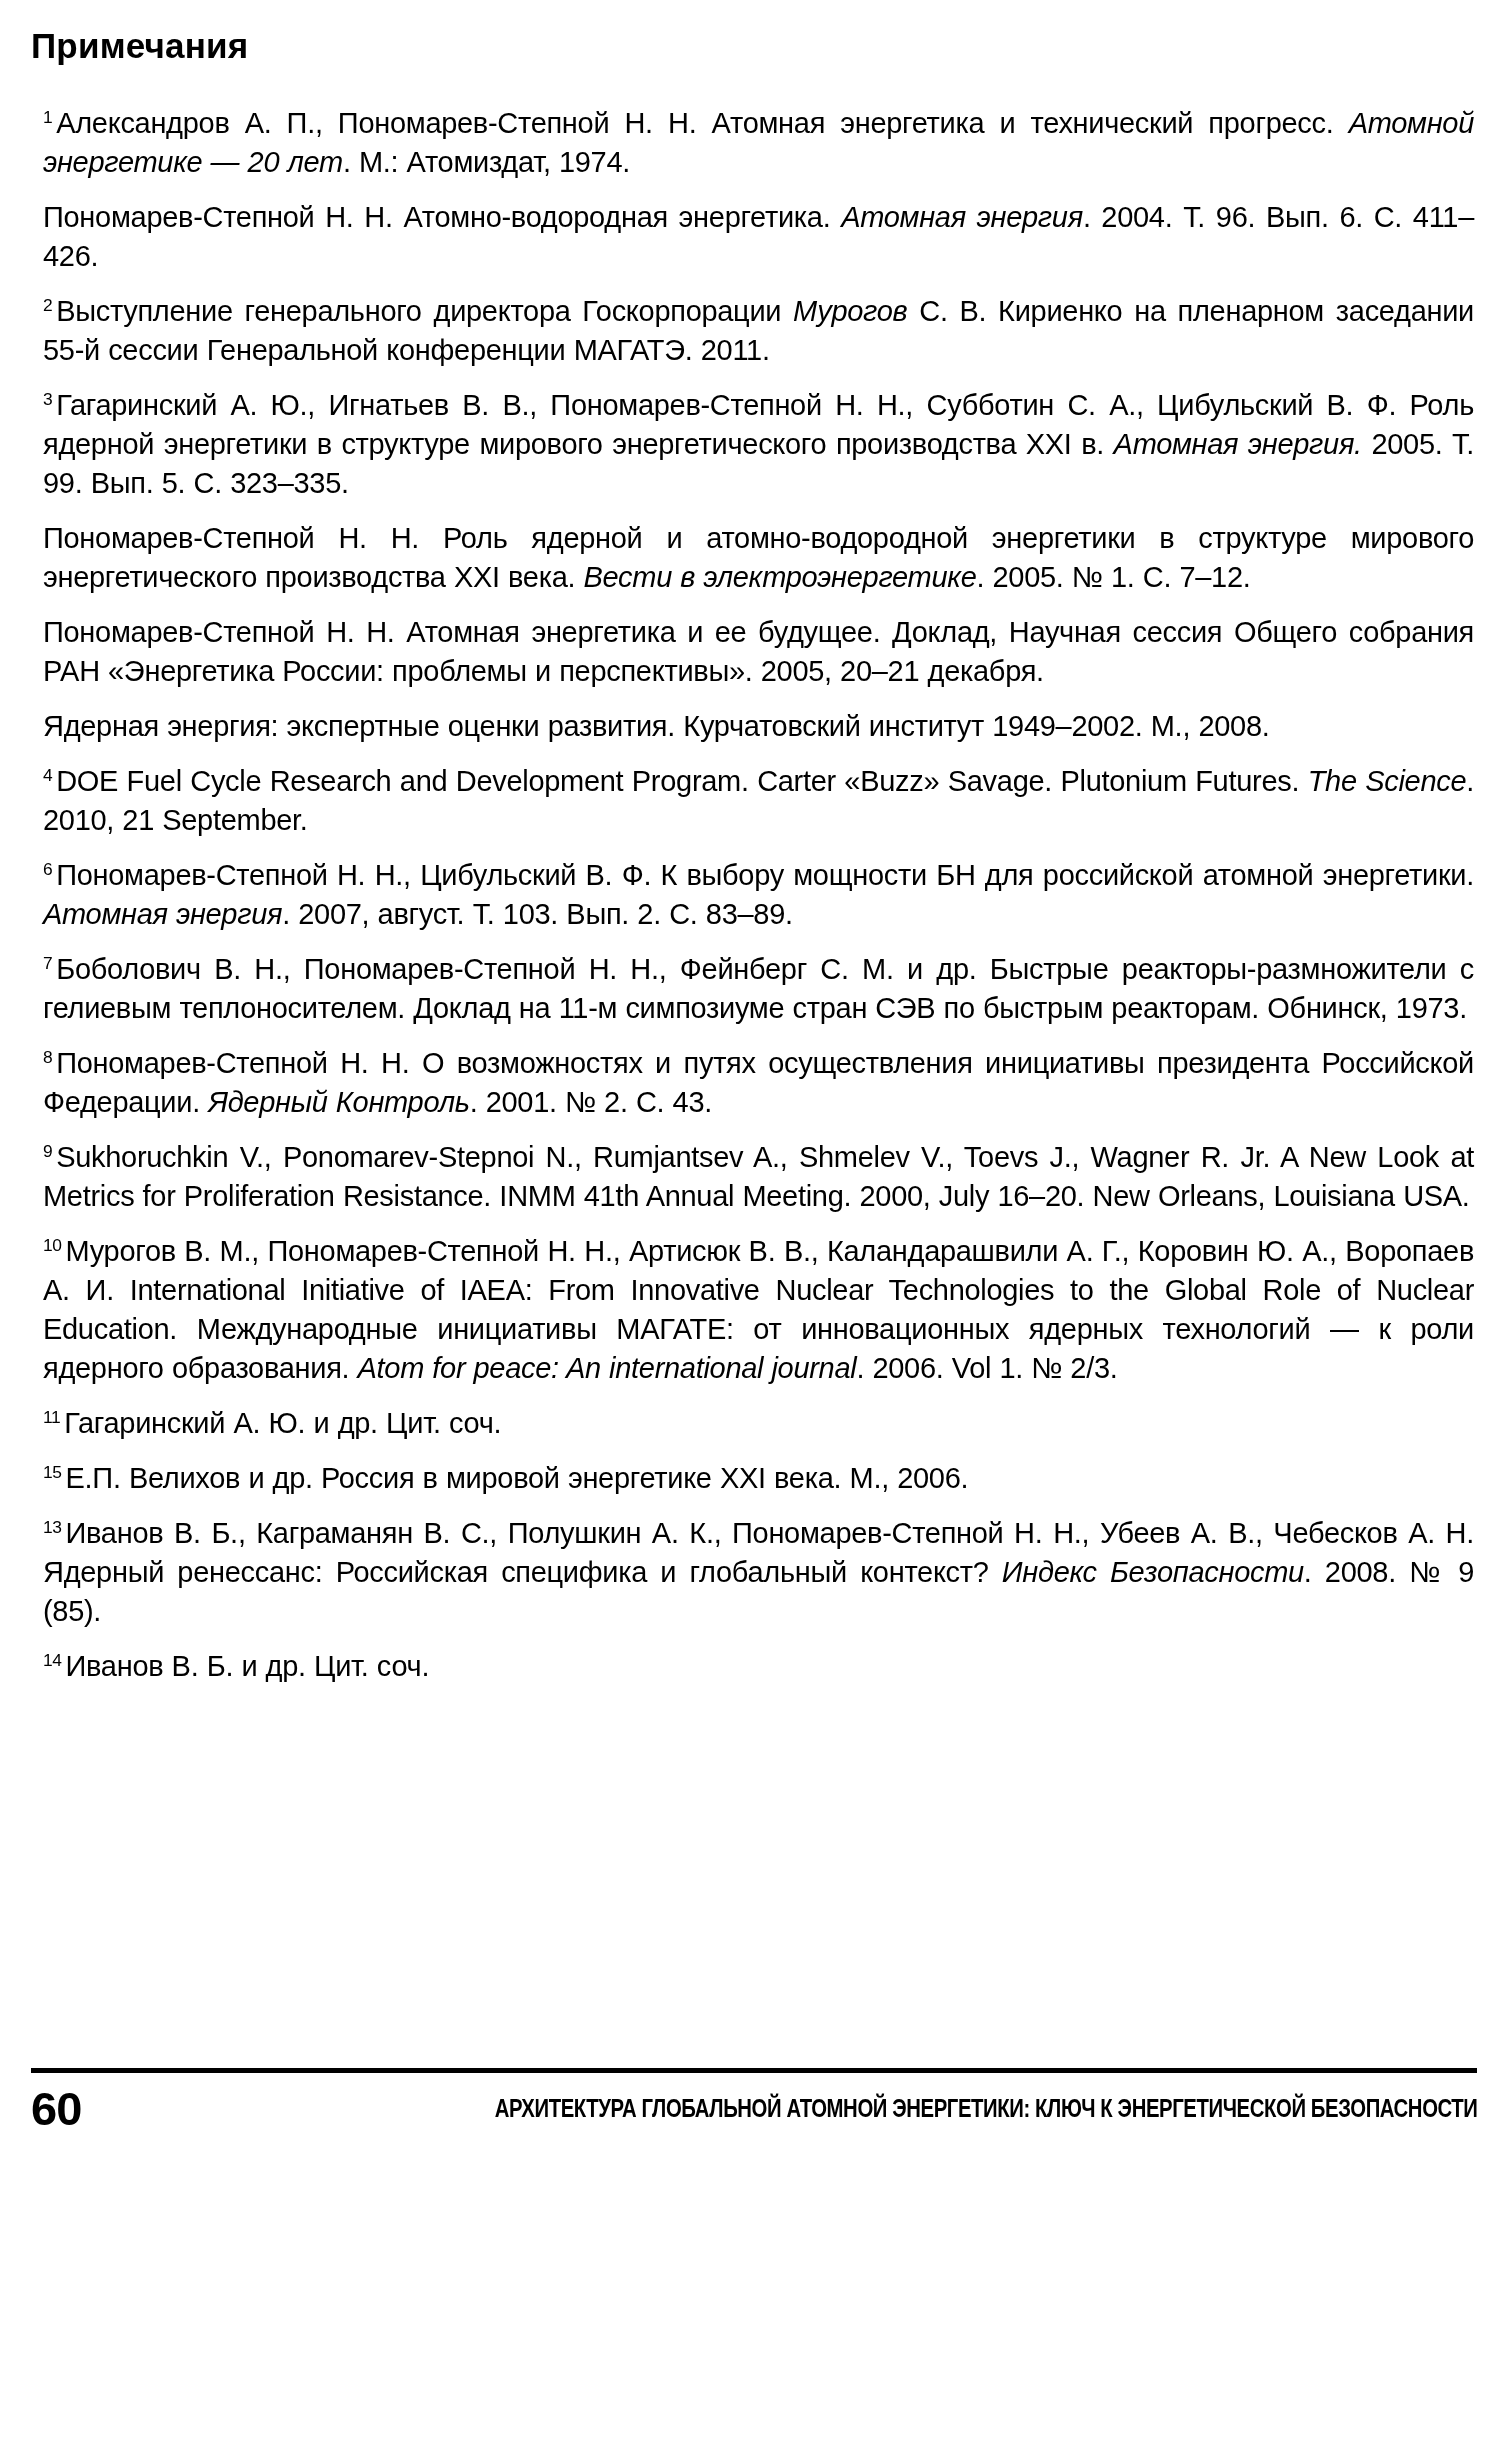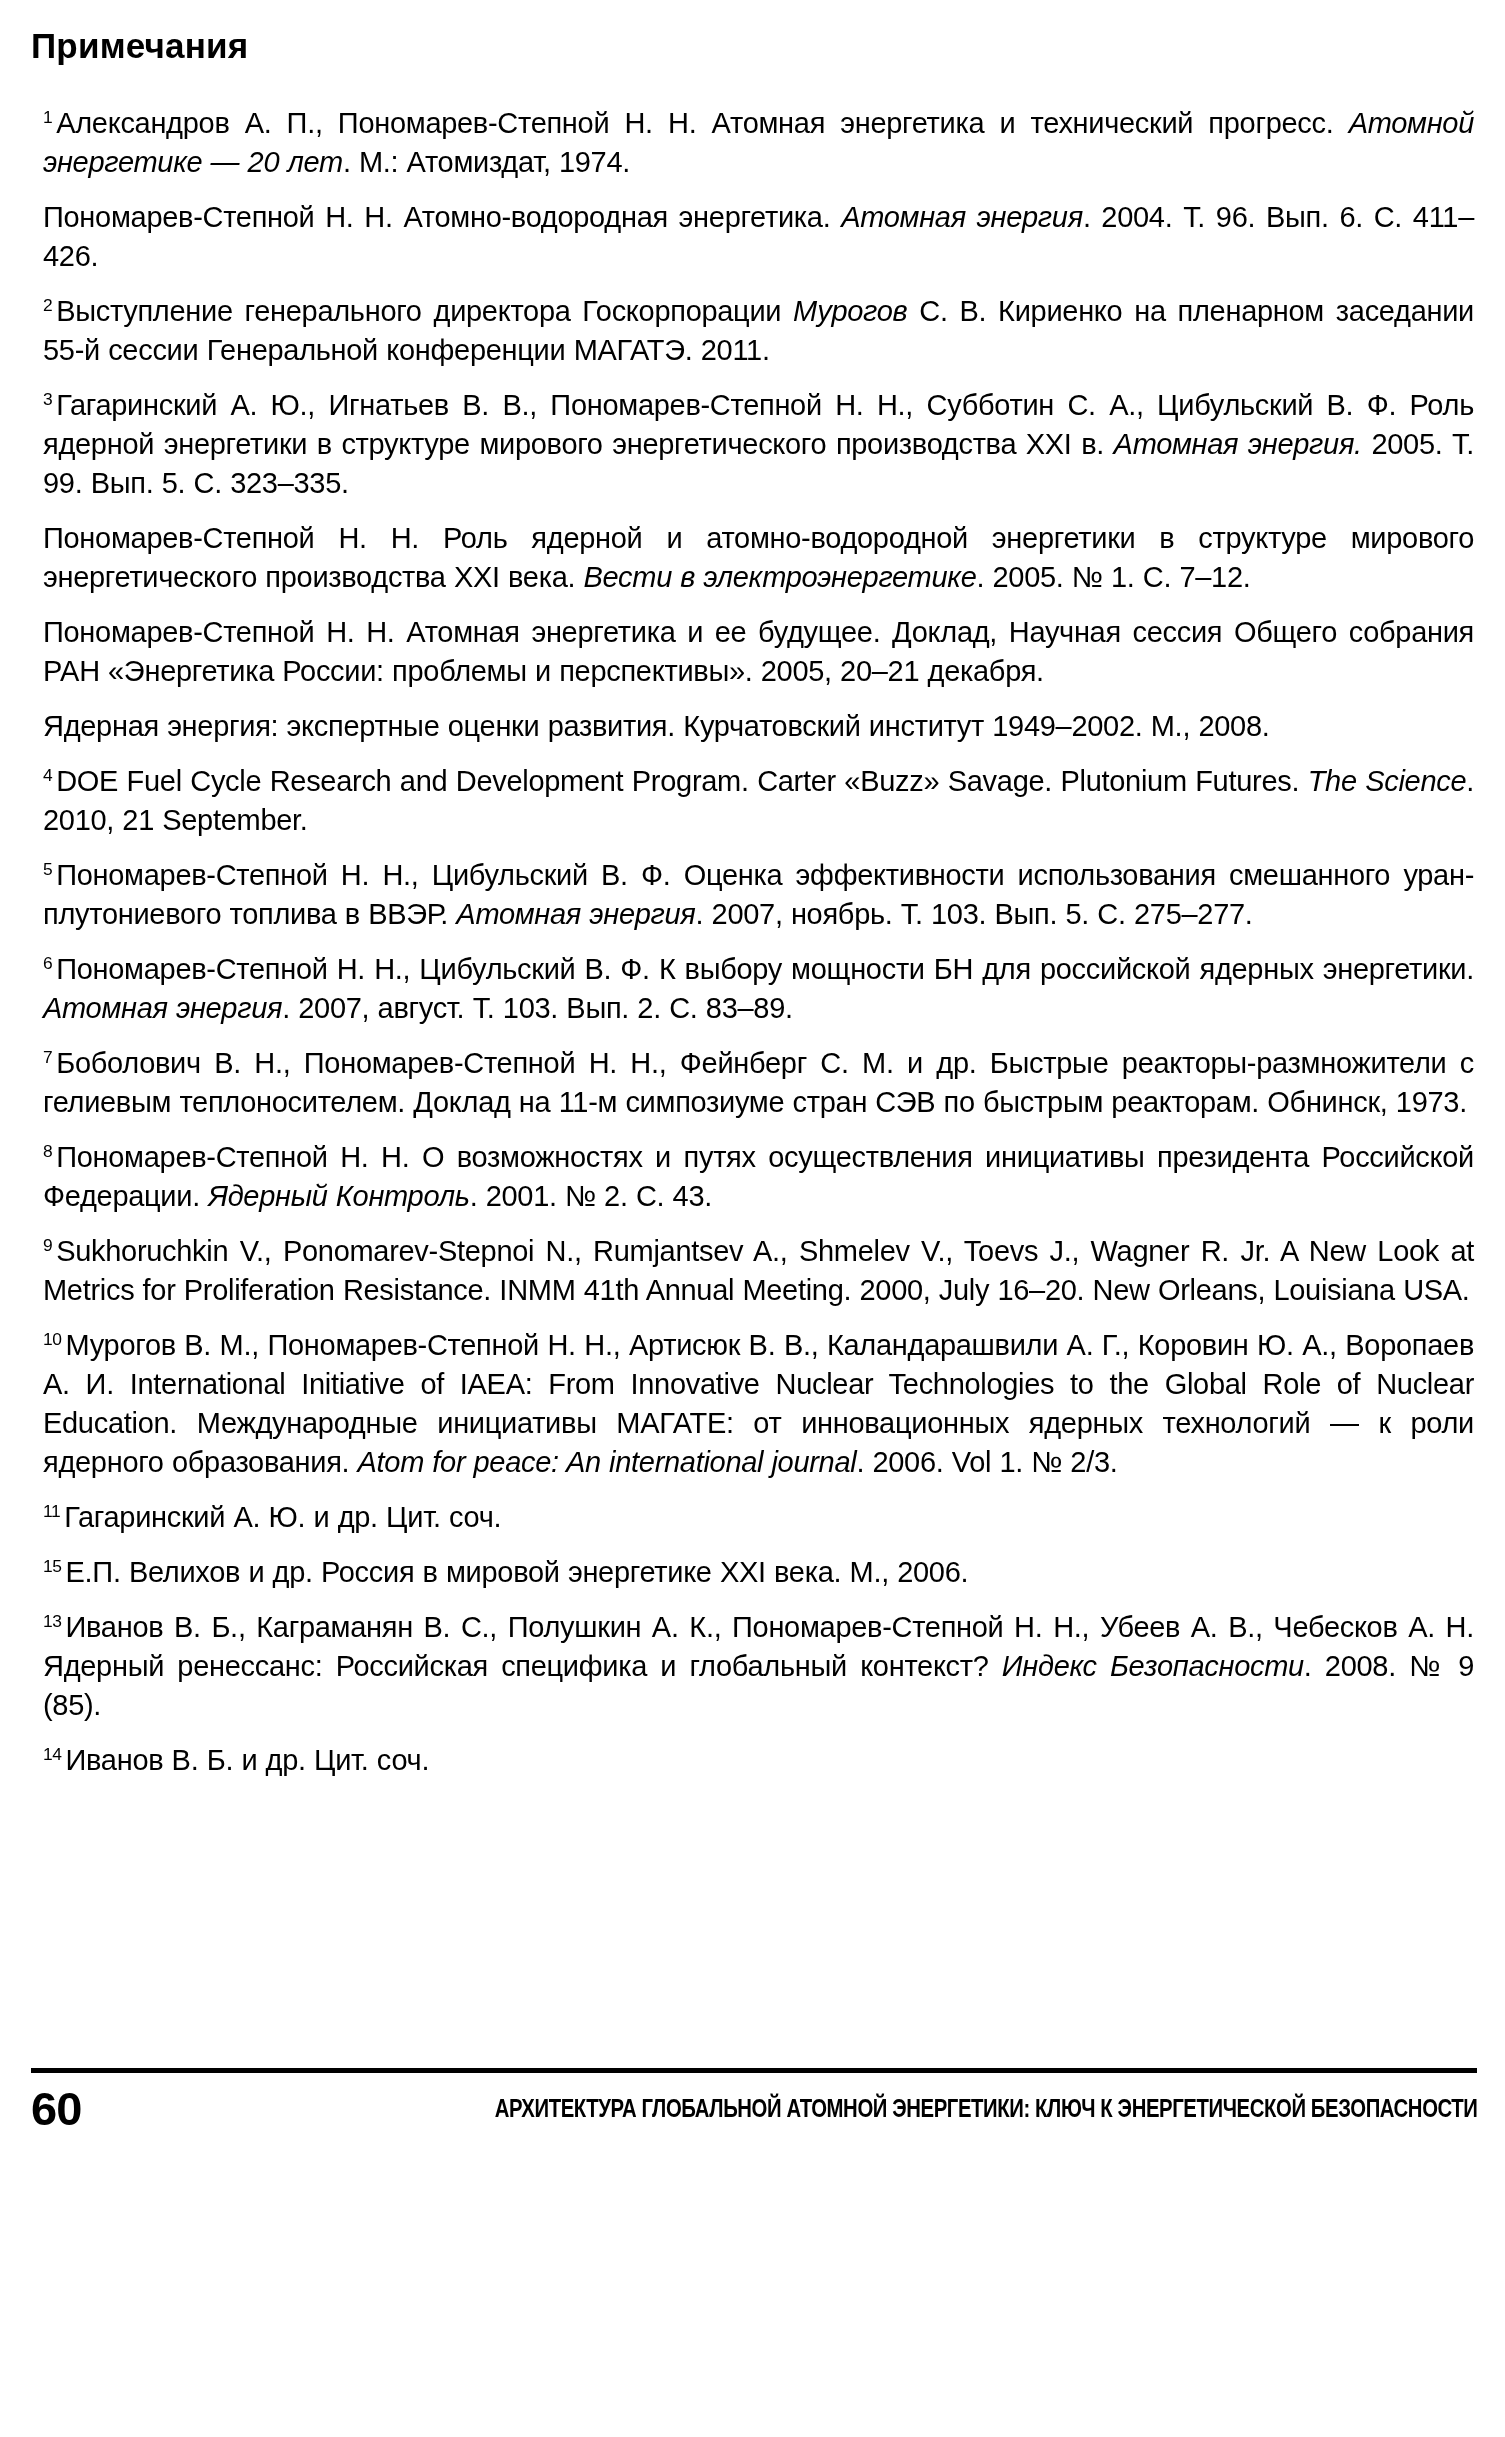--- a/index.html
+++ b/index.html
@@ -74,22 +74,21 @@
     <h1 class="page-title">Примечания</h1>
     <div id="notes-list">
         <p class="note"><sup>1</sup><span>Александров А. П., Пономарев-Степной Н. Н. Атомная энергетика и технический прогресс. </span><span class="it">Атомной энергетике — 20 лет</span><span>. М.: Атомиздат, 1974.</span></p>
         <p class="note"><span>Пономарев-Степной Н. Н. Атомно-водородная энергетика. </span><span class="it">Атомная энергия</span><span>. 2004. Т. 96. Вып. 6. С. 411–426.</span></p>
         <p class="note"><sup>2</sup><span>Выступление генерального директора Госкорпорации </span><span class="it">Мурогов</span><span> С. В. Кириенко на пленарном заседании 55-й сессии Генеральной конференции МАГАТЭ. 2011.</span></p>
         <p class="note"><sup>3</sup><span>Гагаринский А. Ю., Игнатьев В. В., Пономарев-Степной Н. Н., Субботин С. А., Цибульский В. Ф. Роль ядерной энергетики в структуре мирового энергетического производства XXI в. </span><span class="it">Атомная энергия.</span><span> 2005. Т. 99. Вып. 5. С. 323–335.</span></p>
         <p class="note"><span>Пономарев-Степной Н. Н. Роль ядерной и атомно-водородной энергетики в структуре мирового энергетического производства XXI века. </span><span class="it">Вести в электроэнергетике</span><span>. 2005. № 1. С. 7–12.</span></p>
         <p class="note"><span>Пономарев-Степной Н. Н. Атомная энергетика и ее будущее. Доклад, Научная сессия Общего собрания РАН «Энергетика России: проблемы и перспективы». 2005, 20–21 декабря.</span></p>
         <p class="note"><span>Ядерная энергия: экспертные оценки развития. Курчатовский институт 1949–2002. М., 2008.</span></p>
         <p class="note"><sup>4</sup><span>DOE Fuel Cycle Research and Development Program. Carter «Buzz» Savage. Plutonium Futures. </span><span class="it">The Science</span><span>. 2010, 21 September.</span></p>
-        <p class="note"><sup>5</sup><span>Пономарев-Степной Н. Н., Цибульский В. Ф. Оценка эффективности использования смешанного уран-плутониевого топлива в ВВЭР. </span><span class="it">Атомная энергия</span><span>. 2007, ноябрь. Т. 103. Вып. 5. С. 275–277.</span></p>
-        <p class="note"><sup>6</sup><span>Пономарев-Степной Н. Н., Цибульский В. Ф. К выбору мощности БН для российской ядерных энергетики. </span><span class="it">Атомная энергия</span><span>. 2007, август. Т. 103. Вып. 2. С. 83–89.</span></p>
+        <p class="note"><sup>6</sup><span>Пономарев-Степной Н. Н., Цибульский В. Ф. К выбору мощности БН для российской атомной энергетики. </span><span class="it">Атомная энергия</span><span>. 2007, август. Т. 103. Вып. 2. С. 83–89.</span></p>
         <p class="note"><sup>7</sup><span>Боболович В. Н., Пономарев-Степной Н. Н., Фейнберг С. М. и др. Быстрые реакторы-размножители с гелиевым теплоносителем. Доклад на 11-м симпозиуме стран СЭВ по быстрым реакторам. Обнинск, 1973.</span></p>
         <p class="note"><sup>8</sup><span>Пономарев-Степной Н. Н. О возможностях и путях осуществления инициативы президента Российской Федерации. </span><span class="it">Ядерный Контроль</span><span>. 2001. № 2. С. 43.</span></p>
         <p class="note"><sup>9</sup><span>Sukhoruchkin V., Ponomarev-Stepnoi N., Rumjantsev A., Shmelev V., Toevs J., Wagner R. Jr. A New Look at Metrics for Proliferation Resistance. INMM 41th Annual Meeting. 2000, July 16–20. New Orleans, Louisiana USA.</span></p>
         <p class="note"><sup>10</sup><span>Мурогов В. М., Пономарев-Степной Н. Н., Артисюк В. В., Каландарашвили А. Г., Коровин Ю. А., Воропаев А. И. International Initiative of IAEA: From Innovative Nuclear Technologies to the Global Role of Nuclear Education. Международные инициативы МАГАТЕ: от инновационных ядерных технологий — к роли ядерного образования. </span><span class="it">Atom for peace: An international journal</span><span>. 2006. Vol 1. № 2/3.</span></p>
         <p class="note"><sup>11</sup><span>Гагаринский А. Ю. и др. Цит. соч.</span></p>
         <p class="note"><sup>15</sup><span>Е.П. Велихов и др. Россия в мировой энергетике XXI века. М., 2006.</span></p>
         <p class="note"><sup>13</sup><span>Иванов В. Б., Каграманян В. С., Полушкин А. К., Пономарев-Степной Н. Н., Убеев А. В., Чебесков А. Н. Ядерный ренессанс: Российская специфика и глобальный контекст? </span><span class="it">Индекс Безопасности</span><span>. 2008. № 9 (85).</span></p>
         <p class="note"><sup>14</sup><span>Иванов В. Б. и др. Цит. соч.</span></p>
       </div>
   </div>

